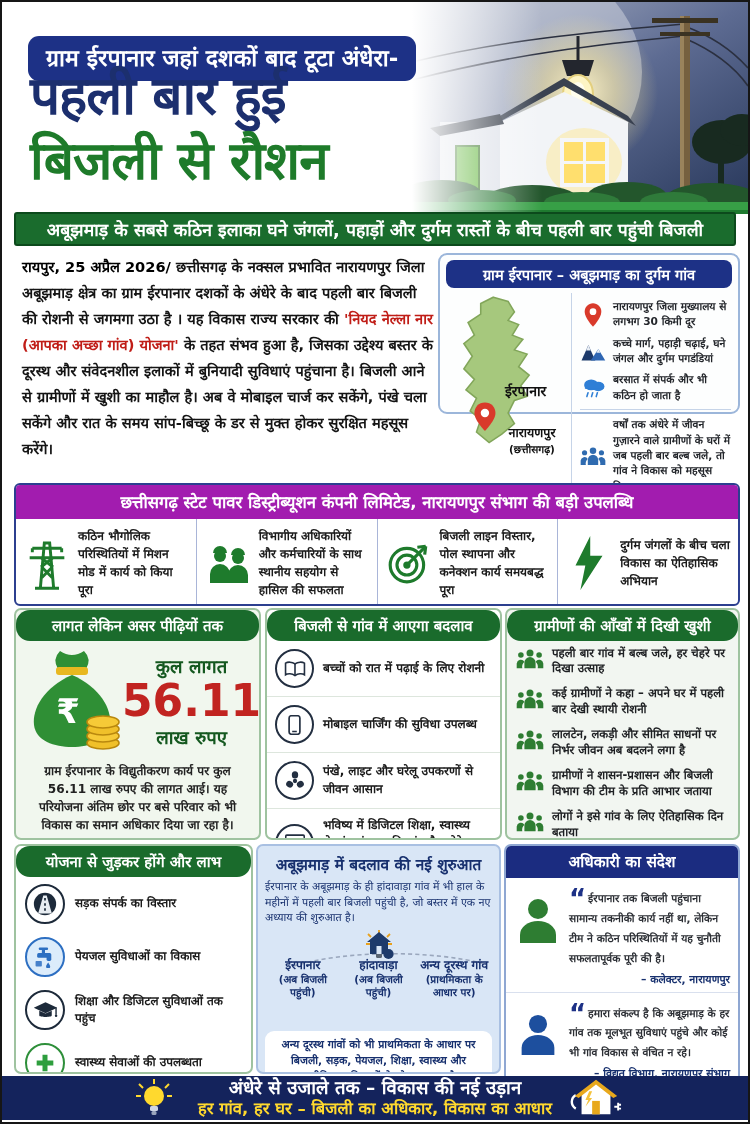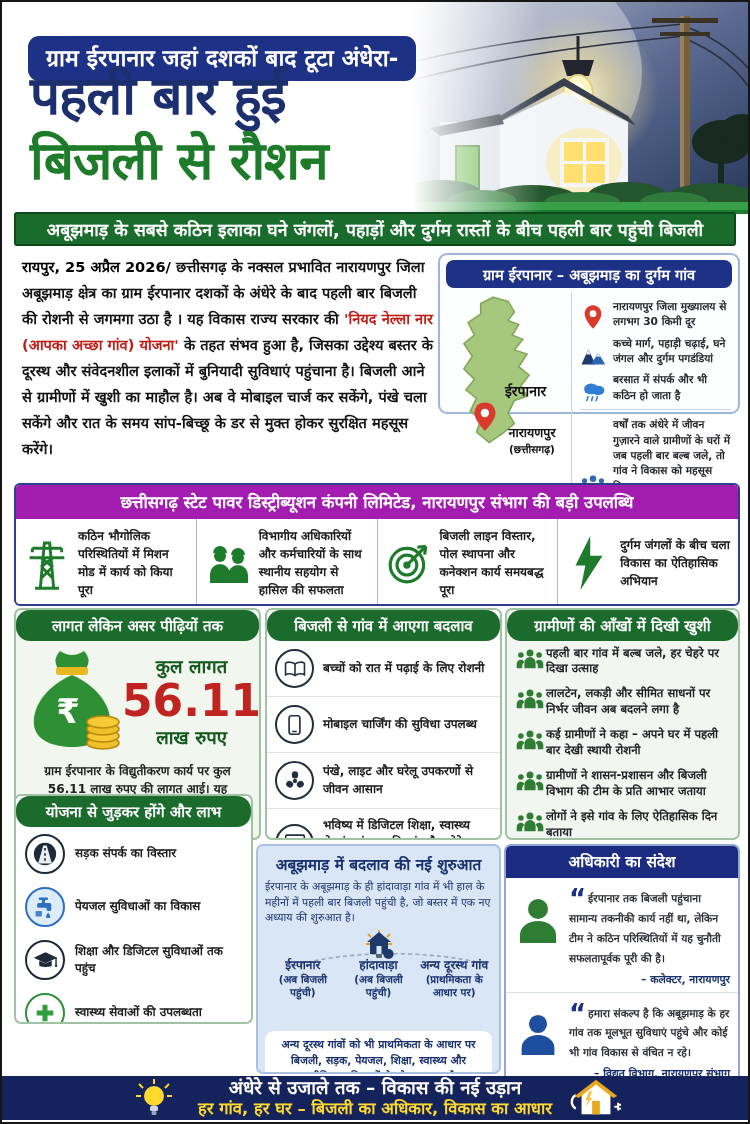--- a/index.html
+++ b/index.html
@@ -23,21 +23,21 @@
   .vbox{position:absolute;top:251px;left:436px;width:302px;height:161px;background:#fdfefe;
         border:2px solid #9cb6da;border-radius:9px;box-sizing:border-box;}
   .vbox-head{margin:5px 6px 3px;background:#1d3186;color:#fff;border-radius:8px;text-align:center;
              font-weight:700;font-size:14.6px;padding:4px 0;}
   .vbox-body{display:flex;padding:2px 7px 4px 7px;}
   .vmap{width:122px;position:relative;flex:none;}
   .vmap-label{position:absolute;left:58px;top:88px;font-weight:800;font-size:14px;color:#111;}
   .vmap-sub{position:absolute;left:48px;top:132px;font-weight:800;font-size:12.5px;color:#111;text-align:center;width:74px;line-height:1.3;}
   .vmap-sub small{font-weight:700;font-size:10.5px;}
   .vlist{flex:1;border-left:1px solid #c6d4e8;padding-left:8px;margin-left:2px;}
-  .vrow{display:flex;align-items:flex-end;gap:7px;margin:6px 0;}
+  .vrow{display:flex;align-items:center;gap:7px;margin:6px 0;}
   .vrow .txt{font-size:10.6px;font-weight:700;color:#23262b;line-height:1.45;}
   .vrow.sep{border-top:1px solid #c6d4e8;padding-top:7px;}
   .vicon{flex:none;width:26px;display:flex;justify-content:center;margin-top:1px;}
   
   .achv{position:absolute;top:481px;left:12px;width:726px;height:123px;border:2px solid #2c3f8f;
         border-radius:6px;background:#fff;box-sizing:border-box;overflow:hidden;}
   .achv-head{background:#a21caf;color:#fff;text-align:center;font-weight:700;font-size:16.6px;padding:5px 0 6px;}
   .achv-cols{display:flex;height:87px;}
   .acol{flex:1;display:flex;align-items:center;gap:8px;padding:6px 8px;}
   .acol + .acol{border-left:1px solid #a9b5d8;}
@@ -57,25 +57,25 @@
   .cost-body{font-size:12.1px;font-weight:700;color:#222;text-align:center;line-height:1.5;padding:7px 10px 0;}
   
   .change{top:606px;left:263px;width:237px;height:232px;background:#fff;border:2px solid #9fc3a0;}
   .crow{display:flex;align-items:center;gap:9px;padding:8px 8px;}
   .crow + .crow{border-top:1px solid #dde6dd;}
   .crow .txt{font-size:12px;font-weight:700;color:#1b1b1b;line-height:1.45;}
   .cicon{flex:none;width:35px;height:35px;border-radius:50%;background:#fff;border:2.6px solid #232f41;
          display:flex;align-items:center;justify-content:center;}
   
   .joy{top:606px;left:503px;width:235px;height:232px;background:#f2f6f1;border:2px solid #9fc3a0;}
-  .jrow{display:flex;align-items:flex-start;gap:1px;padding:4.5px 8px;}
+  .jrow{display:flex;align-items:flex-start;gap:7px;padding:4.5px 8px;}
   .jrow .txt{font-size:11.6px;font-weight:700;color:#1d1f22;line-height:1.38;}
   .jicon{flex:none;width:30px;display:flex;justify-content:center;margin-top:2px;}
   
-  .benefits{top:792px;left:12px;width:239px;height:230px;background:#fff;border:2px solid #9fc3a0;}
+  .benefits{top:842px;left:12px;width:239px;height:230px;background:#fff;border:2px solid #9fc3a0;}
   .brow{display:flex;align-items:center;gap:10px;padding:6.5px 9px;}
   .brow .txt{font-size:11.9px;font-weight:700;color:#1b1b1b;line-height:1.4;}
   .bicon{flex:none;width:36px;height:36px;border-radius:50%;background:#fff;display:flex;align-items:center;justify-content:center;}
   .ring-dark{border:2.4px solid #1d2a3a;}
   .ring-blue{border:2.4px solid #2d6fc2;background:#dcecfb;}
   .ring-green{border:2.4px solid #2e8f3a;}
   
   .newstart{top:842px;left:254px;width:245px;height:230px;background:#d9e6f6;border:2px solid #a9c0e2;padding:6px 7px;}
   .ns-title{color:#17306e;font-weight:800;font-size:15.4px;text-align:center;margin:2px 0 4px;}
   .ns-intro{color:#17306e;font-weight:400;font-size:10.8px;line-height:1.45;}
@@ -402,34 +402,34 @@
       <span class="jicon">
         <svg width="28" height="21" viewBox="0 0 40 28" fill="#2e7d32">
             <circle cx="20" cy="6" r="5"></circle>
             <path d="M12 28 v-8 a8 8 0 0 1 16 0 v8 z"></path>
             <circle cx="7" cy="9" r="4"></circle>
             <path d="M1 28 v-7 a6 6 0 0 1 11 -2.5 a10 10 0 0 0 -3 9.5 z"></path>
             <circle cx="33" cy="9" r="4"></circle>
             <path d="M39 28 v-7 a6 6 0 0 0 -11 -2.5 a10 10 0 0 1 3 9.5 z"></path>
           </svg>
       </span>
-      <span class="txt">लालटेन, लकड़ी और सीमित साधनों पर निर्भर जीवन अब बदलने लगा है</span>
+      <span class="txt">कई ग्रामीणों ने कहा – अपने घर में पहली बार देखी स्थायी रोशनी</span>
     </div>
     <div class="jrow">
       <span class="jicon">
         <svg width="28" height="21" viewBox="0 0 40 28" fill="#2e7d32">
             <circle cx="20" cy="6" r="5"></circle>
             <path d="M12 28 v-8 a8 8 0 0 1 16 0 v8 z"></path>
             <circle cx="7" cy="9" r="4"></circle>
             <path d="M1 28 v-7 a6 6 0 0 1 11 -2.5 a10 10 0 0 0 -3 9.5 z"></path>
             <circle cx="33" cy="9" r="4"></circle>
             <path d="M39 28 v-7 a6 6 0 0 0 -11 -2.5 a10 10 0 0 1 3 9.5 z"></path>
           </svg>
       </span>
-      <span class="txt">कई ग्रामीणों ने कहा – अपने घर में पहली बार देखी स्थायी रोशनी</span>
+      <span class="txt">लालटेन, लकड़ी और सीमित साधनों पर निर्भर जीवन अब बदलने लगा है</span>
     </div>
     <div class="jrow">
       <span class="jicon">
         <svg width="28" height="21" viewBox="0 0 40 28" fill="#2e7d32">
             <circle cx="20" cy="6" r="5"></circle>
             <path d="M12 28 v-8 a8 8 0 0 1 16 0 v8 z"></path>
             <circle cx="7" cy="9" r="4"></circle>
             <path d="M1 28 v-7 a6 6 0 0 1 11 -2.5 a10 10 0 0 0 -3 9.5 z"></path>
             <circle cx="33" cy="9" r="4"></circle>
             <path d="M39 28 v-7 a6 6 0 0 0 -11 -2.5 a10 10 0 0 1 3 9.5 z"></path>

